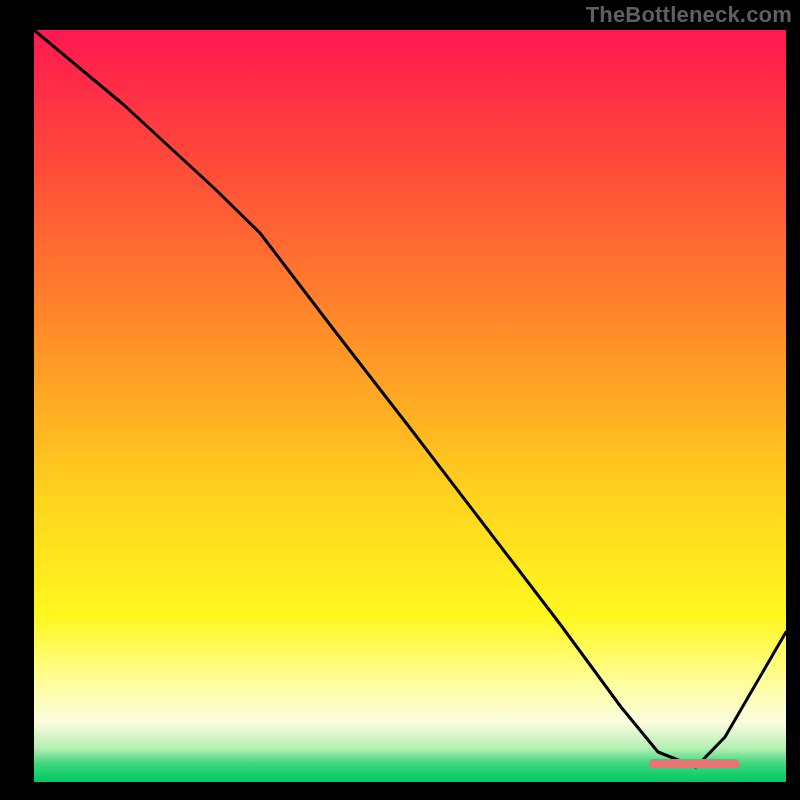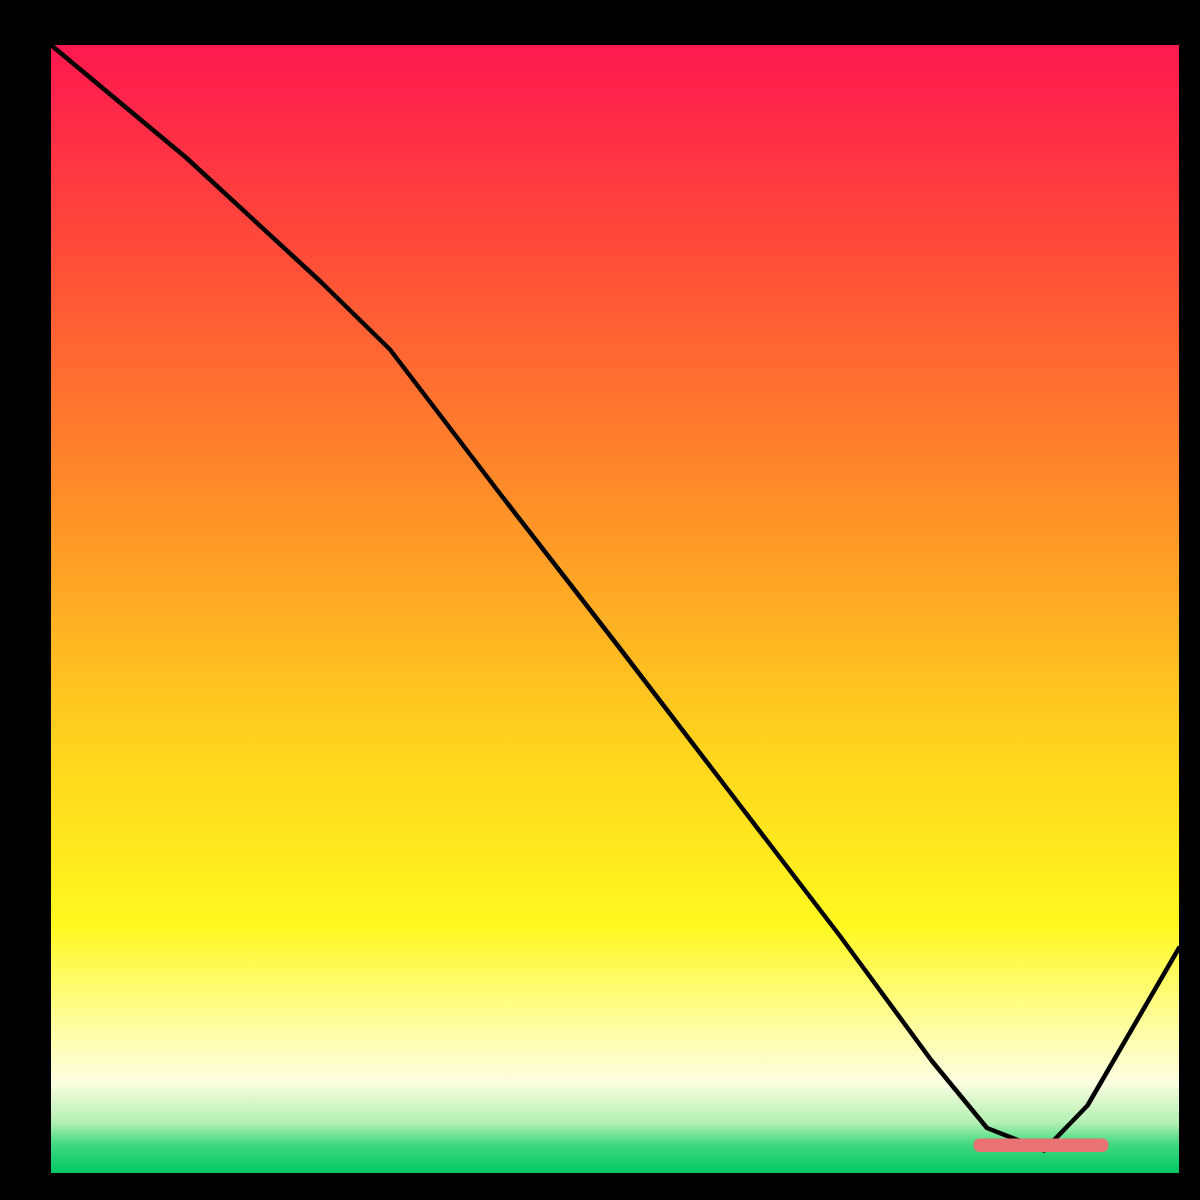--- a/index.html
+++ b/index.html
@@ -45,20 +45,21 @@
     height: 9px;
     background: #e97273;
     border-radius: 4px;
   }
 </style>
 </head>
 <body>
 
 <div class="container">
 
+  <div class="attribution">TheBottleneck.com</div>
 
   <div class="plot-area">
     <svg viewBox="0 0 752 752" preserveAspectRatio="none">
       <defs>
         <linearGradient id="bg-grad" x1="0" y1="0" x2="0" y2="1">
           <stop offset="0%" stop-color="#ff1850"></stop>
           <stop offset="18%" stop-color="#ff4b39"></stop>
           <stop offset="40%" stop-color="#ff8d29"></stop>
           <stop offset="62%" stop-color="#ffd31e"></stop>
           <stop offset="78%" stop-color="#fff81f"></stop>

